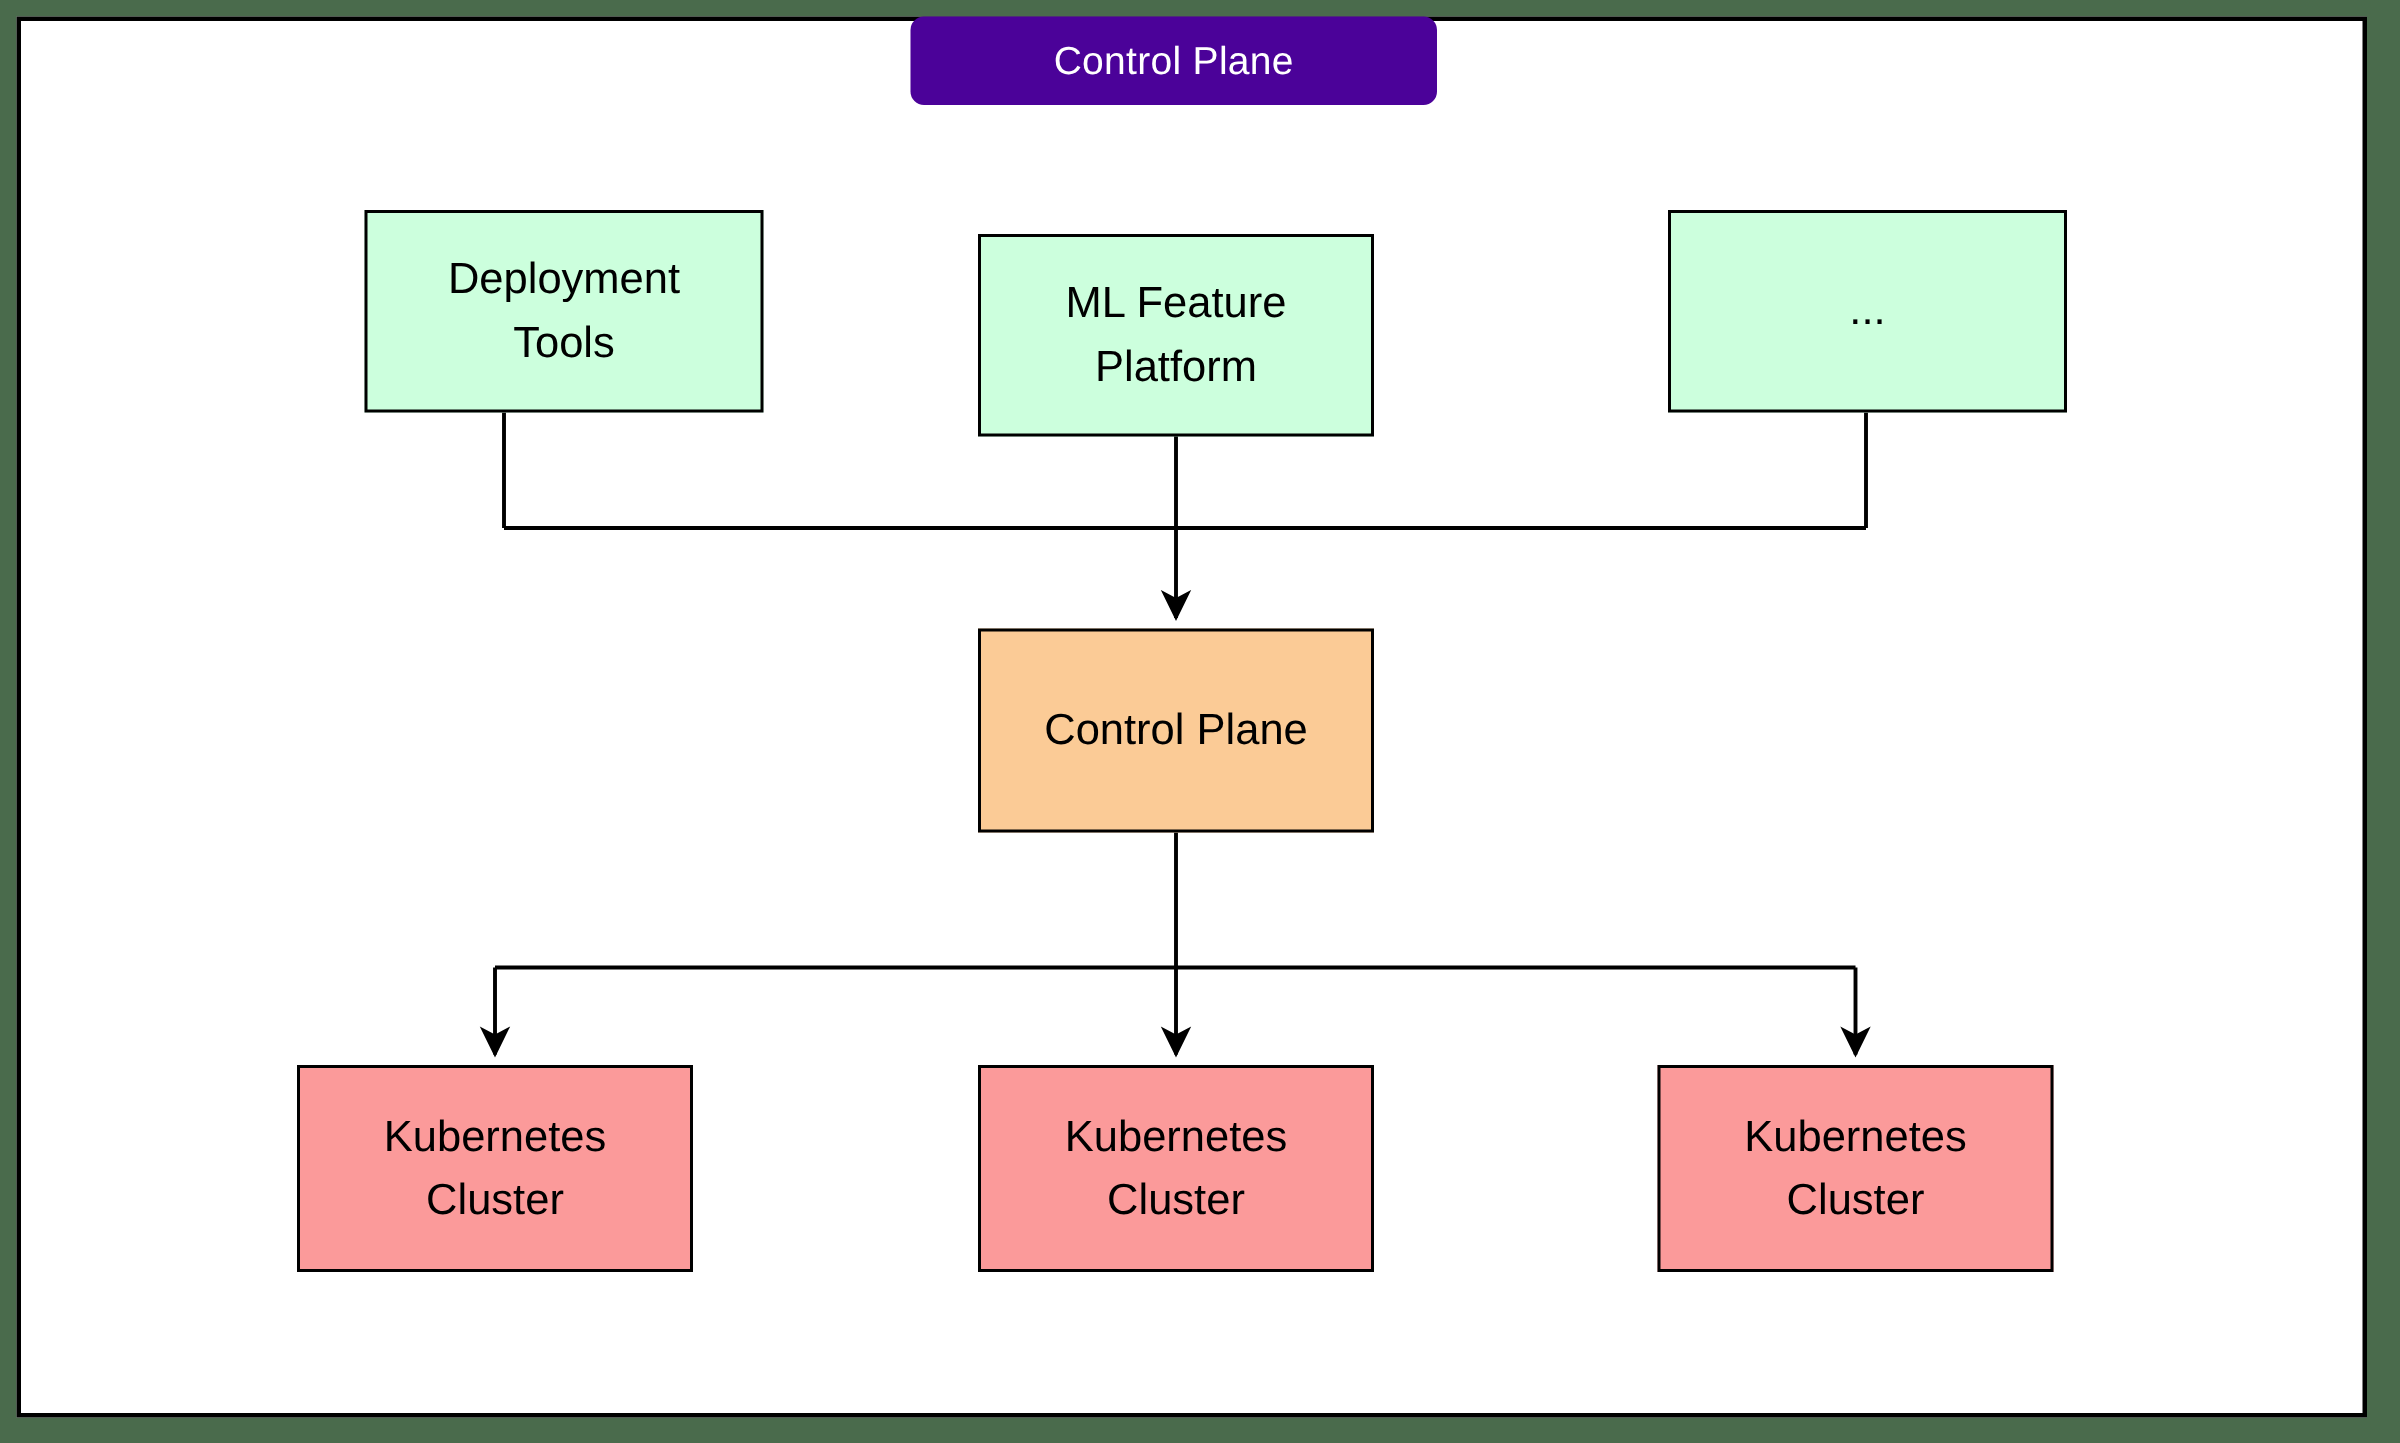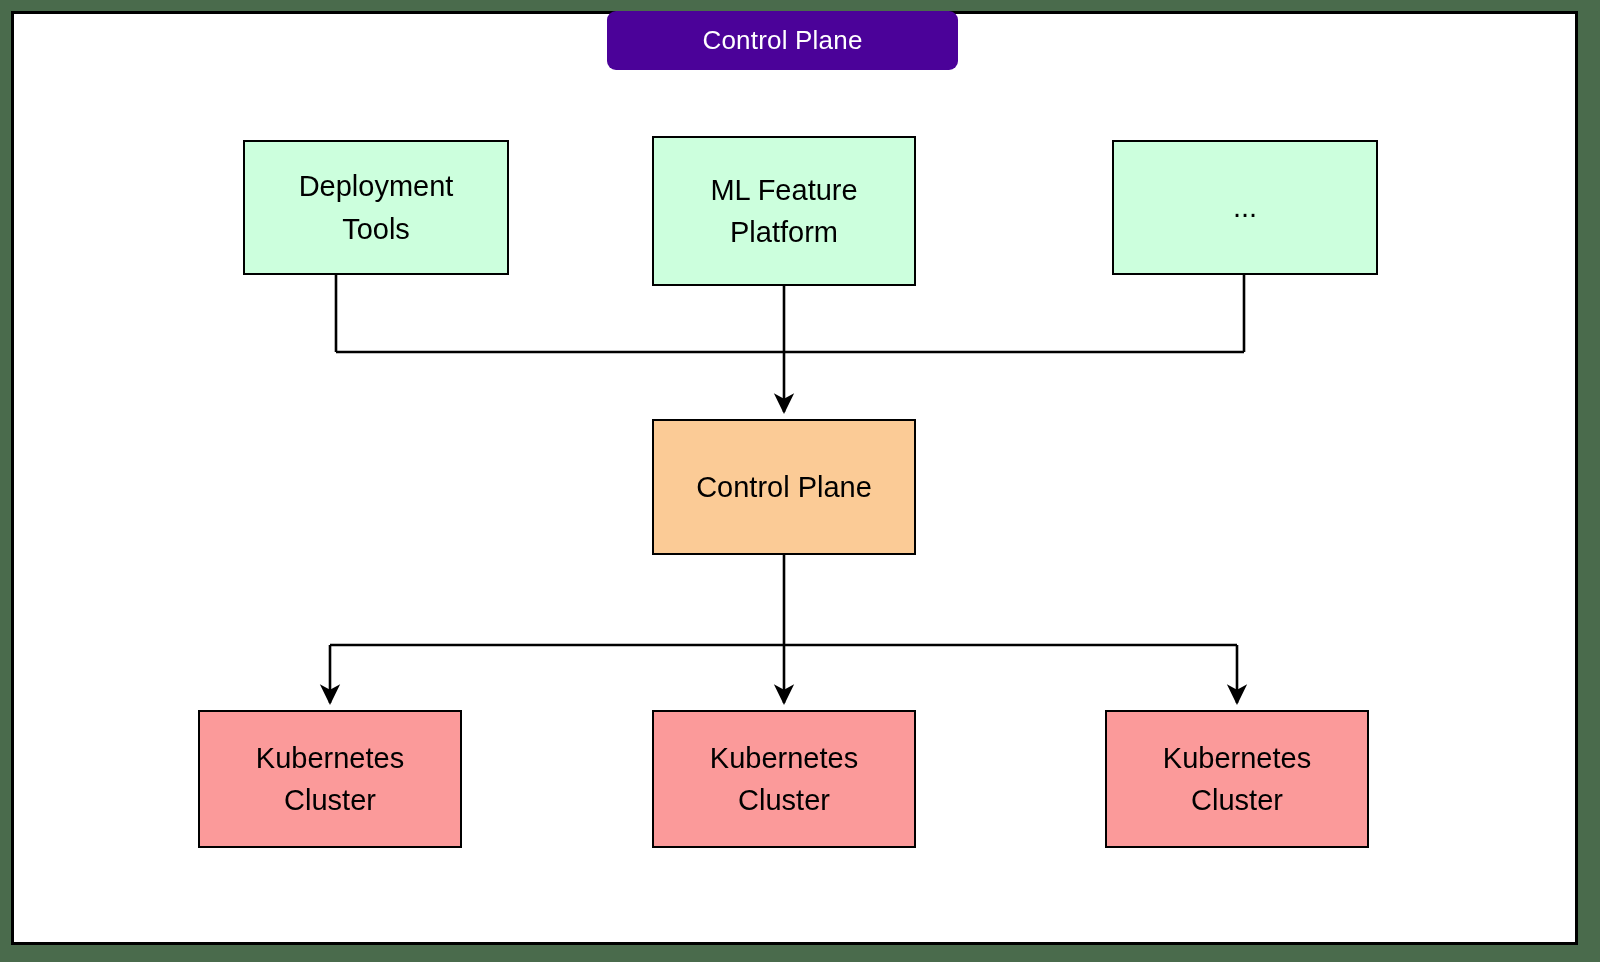--- a/index.html
+++ b/index.html
@@ -108,21 +108,21 @@
       <path d="M330,645 L1237,645"></path>
       <path d="M330,645 L330,703" marker-end="url(#arrowhead)"></path>
       <path d="M784,645 L784,703" marker-end="url(#arrowhead)"></path>
       <path d="M1237,645 L1237,703" marker-end="url(#arrowhead)"></path>
     </g>
   </svg>
 
   <div class="node node-green" style="left:205px; top:140px; width:266px; height:135px;margin-left:38px;">Deployment
 Tools</div>
 
-  <div class="node node-green" style="left:652px; top:136px; width:264px; height:150px;">ML Feature
+  <div class="node node-green" style="left:652px; top:156px; width:264px; height:135px;">ML Feature
 Platform</div>
 
   <div class="node node-green" style="left:1112px; top:140px; width:266px; height:135px;">...</div>
 
   <div class="node node-orange" style="left:652px; top:419px; width:264px; height:136px;">Control Plane</div>
 
   <div class="node node-red" style="left:198px; top:710px; width:264px; height:138px;">Kubernetes
 Cluster</div>
 
   <div class="node node-red" style="left:652px; top:710px; width:264px; height:138px;">Kubernetes

